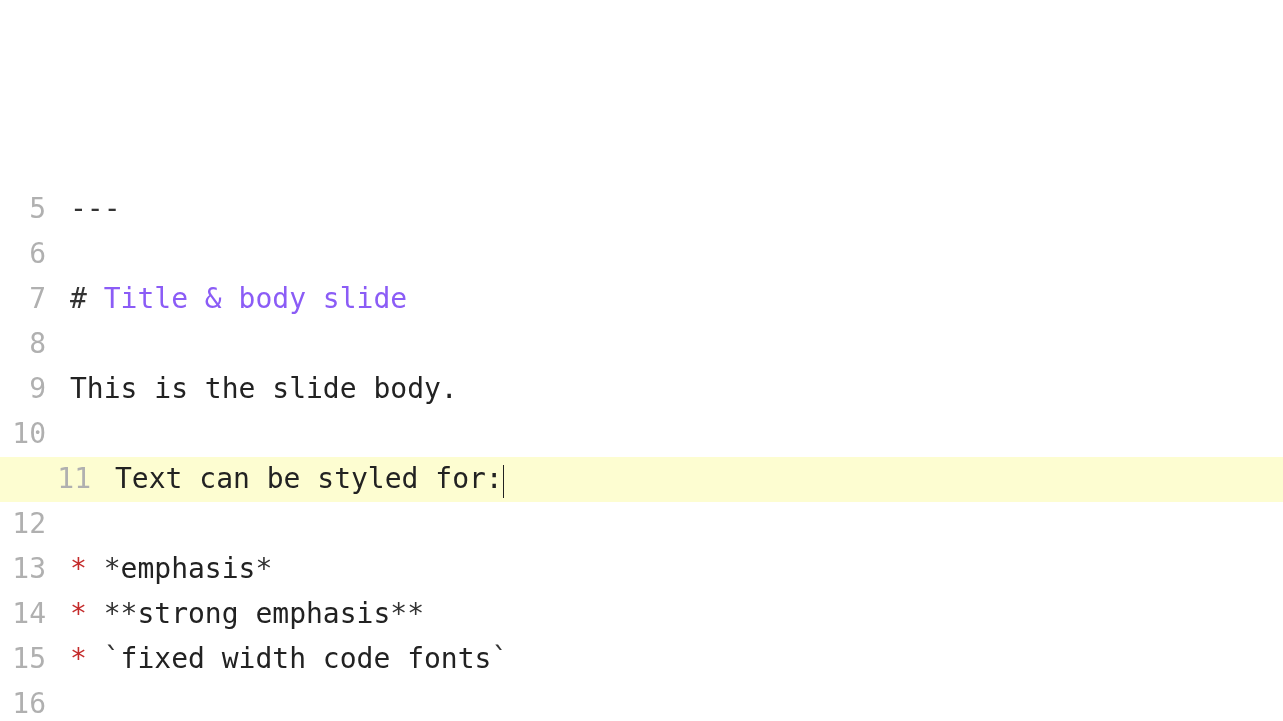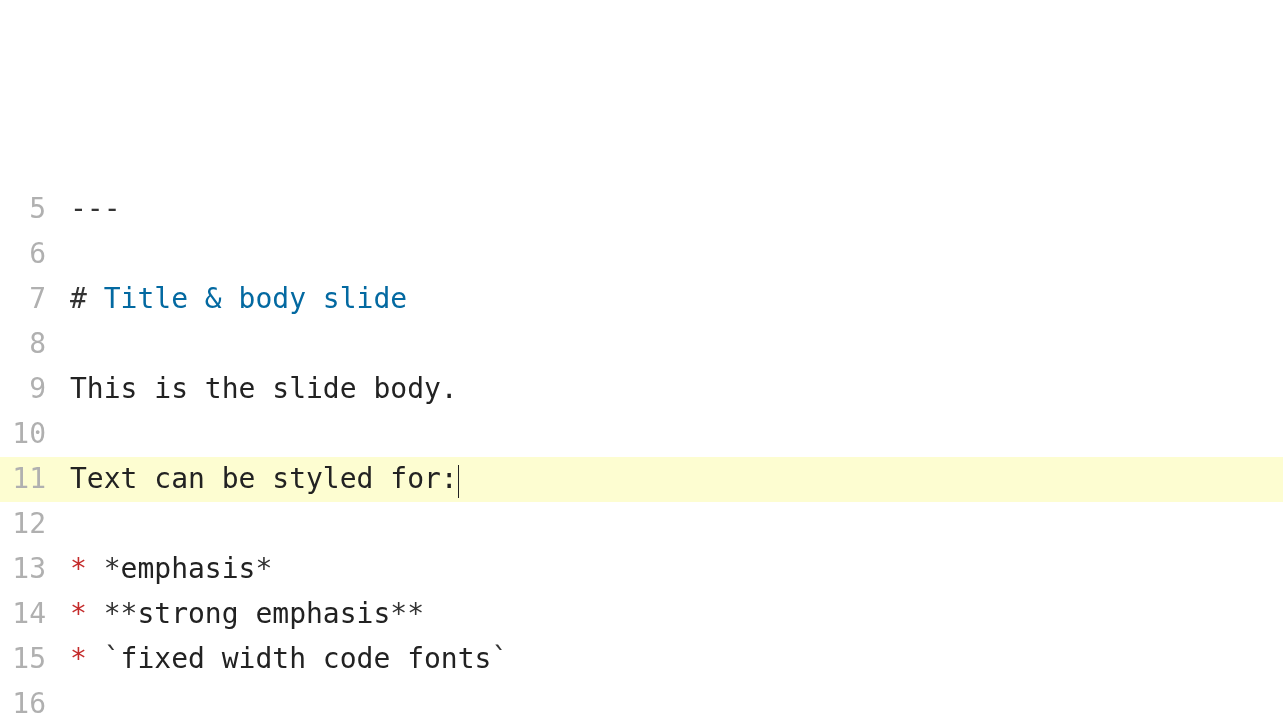--- a/index.html
+++ b/index.html
@@ -20,38 +20,39 @@
       display: block;
       padding-top: 8px;
     }
     .line {
       display: flex;
       align-items: baseline;
       height: 45px;
     }
     .line.highlight {
       background: #fdfdd1;
+      padding-left: 45px;
     }
     .gutter {
       width: 70px;
       text-align: right;
       color: #b0b0b0;
       padding-right: 24px;
       flex-shrink: 0;
       user-select: none;
     }
     .content {
       flex: 1;
       color: #222222;
     }
     .tok-punct {
       color: #333333;
     }
     .tok-header {
-      color: #0369a1;
+      color: #8b5cf6;
       margin-top: 12px;
     }
     .tok-red {
       color: #c42b2b;
     }
     .cursor {
       display: inline-block;
       width: 1.5px;
       height: 33px;
       background: #222222;

